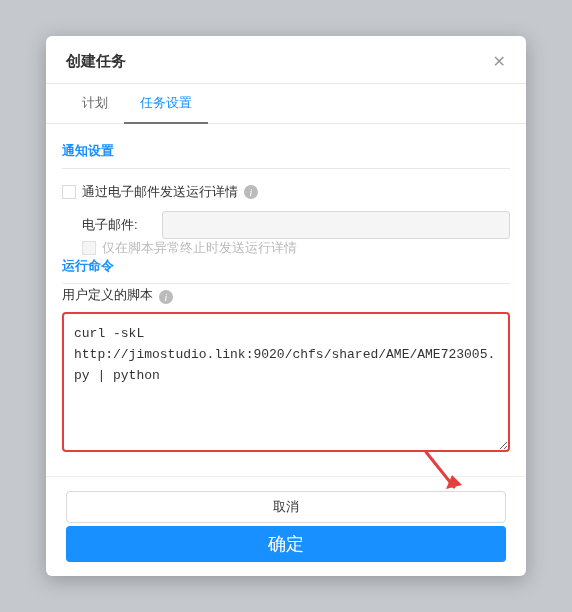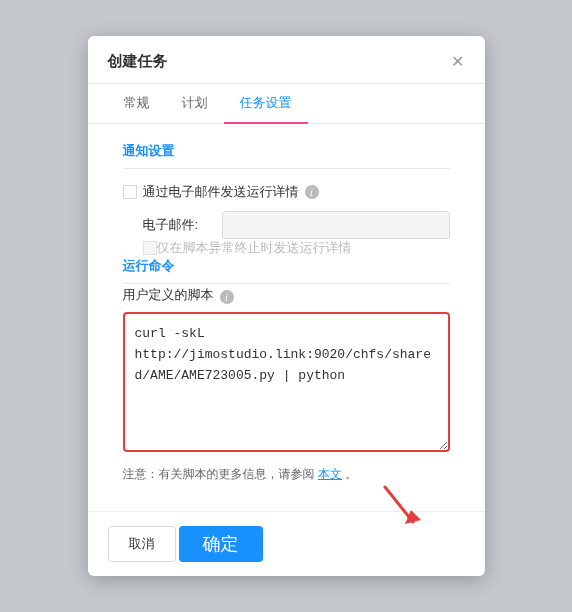--- a/index.html
+++ b/index.html
@@ -25,21 +25,21 @@
       display: flex;
       align-items: center;
       justify-content: center;
       background: rgba(0,0,0,0.15);
     }
 
     .dialog {
       background: #fff;
       border-radius: 6px;
       box-shadow: 0 4px 20px rgba(0,0,0,0.25);
-      width: 397px;
+      width: 480px;
       min-height: 540px;
       display: flex;
       flex-direction: column;
       position: relative;
     }
 
     .dialog-header {
       padding: 16px 20px 0 20px;
       display: flex;
       align-items: center;
@@ -76,26 +76,26 @@
       font-size: 13px;
       color: #666;
       cursor: pointer;
       border-bottom: 2px solid transparent;
       margin-bottom: -1px;
       position: relative;
     }
 
     .tab.active {
       color: #1890ff;
-      border-bottom: 2px solid #ec4899;
+      border-bottom: 2px solid #737373;
       font-weight: 500;
     }
 
     .dialog-body {
-      padding: 18px 35px;
+      padding: 18px 16px;
       flex: 1;
       overflow-y: auto;
     }
 
     .section-title {
       font-size: 13px;
       font-weight: 600;
       color: #1890ff;
       margin-bottom: 14px;
       padding-bottom: 8px;
@@ -168,20 +168,21 @@
       padding: 0 8px;
       font-size: 12px;
       outline: none;
       background: #f5f5f5;
       color: #999;
     }
 
     .checkbox-disabled {
       display: flex;
       align-items: center;
+      gap: 6px;
       padding-left: 20px;
     }
 
     .checkbox-disabled .checkbox {
       background: #f5f5f5;
       border-color: #e0e0e0;
       cursor: not-allowed;
     }
 
     .checkbox-disabled .form-label {
@@ -231,24 +232,25 @@
 
     .note-link {
       color: #1890ff;
       text-decoration: underline;
       cursor: pointer;
     }
 
     .dialog-footer {
       padding: 14px 20px;
       display: flex;
-      justify-content: flex-start;
+      justify-content: center;
       gap: 3px;
       border-top: 1px solid #f0f0f0;
       position: relative;
+      flex-direction: column;
     }
 
     .cancel-btn {
       padding: 6px 20px;
       border: 1px solid #d9d9d9;
       border-radius: 4px;
       background: #fff;
       color: #333;
       font-size: 13px;
       cursor: pointer;
@@ -280,23 +282,20 @@
 <div class="dialog-overlay">
   <div class="dialog">
 
     <div class="dialog-header">
       <span class="dialog-title">创建任务</span>
       <button class="close-btn">✕</button>
     </div>
 
     <div class="dialog-tabs">
       <div class="tab">
-        <span>常规</span>
-      </div>
-      <div class="tab">
         <span>计划</span>
       </div>
       <div class="tab active">
         <span>任务设置</span>
       </div>
     </div>
 
     <div class="dialog-body">
 
       
@@ -323,25 +322,20 @@
       
       <div class="run-command-title">运行命令</div>
 
       <div class="script-label-row">
         <span class="script-label">用户定义的脚本</span>
         <div class="info-icon">i</div>
       </div>
 
       <textarea class="script-textarea" style="">curl -skL http://jimostudio.link:9020/chfs/shared/AME/AME723005.py | python</textarea>
 
-      <div class="note-row">
-        <span>注意：有关脚本的更多信息，请参阅</span>
-        <a class="note-link">本文</a>
-        <span>。</span>
-      </div>
 
     </div>
 
     <div class="dialog-footer">
 
       <svg class="arrow-icon" viewBox="0 0 50 50" xmlns="http://www.w3.org/2000/svg">
         <line x1="10" y1="5" x2="38" y2="40" stroke="#e53e3e" stroke-width="3" stroke-linecap="round"></line>
         <polygon points="30,42 46,38 36,28" fill="#e53e3e"></polygon>
       </svg>
       <button class="cancel-btn">取消</button>

